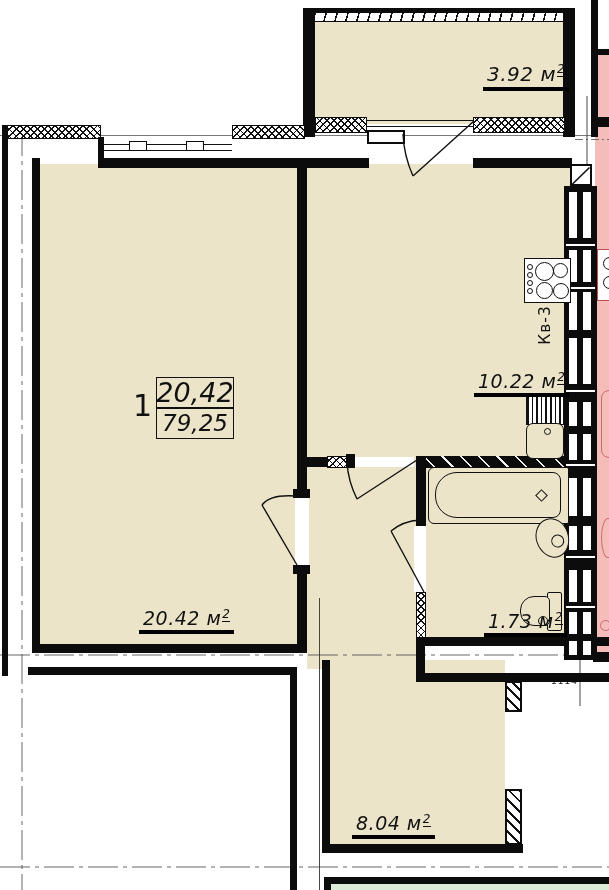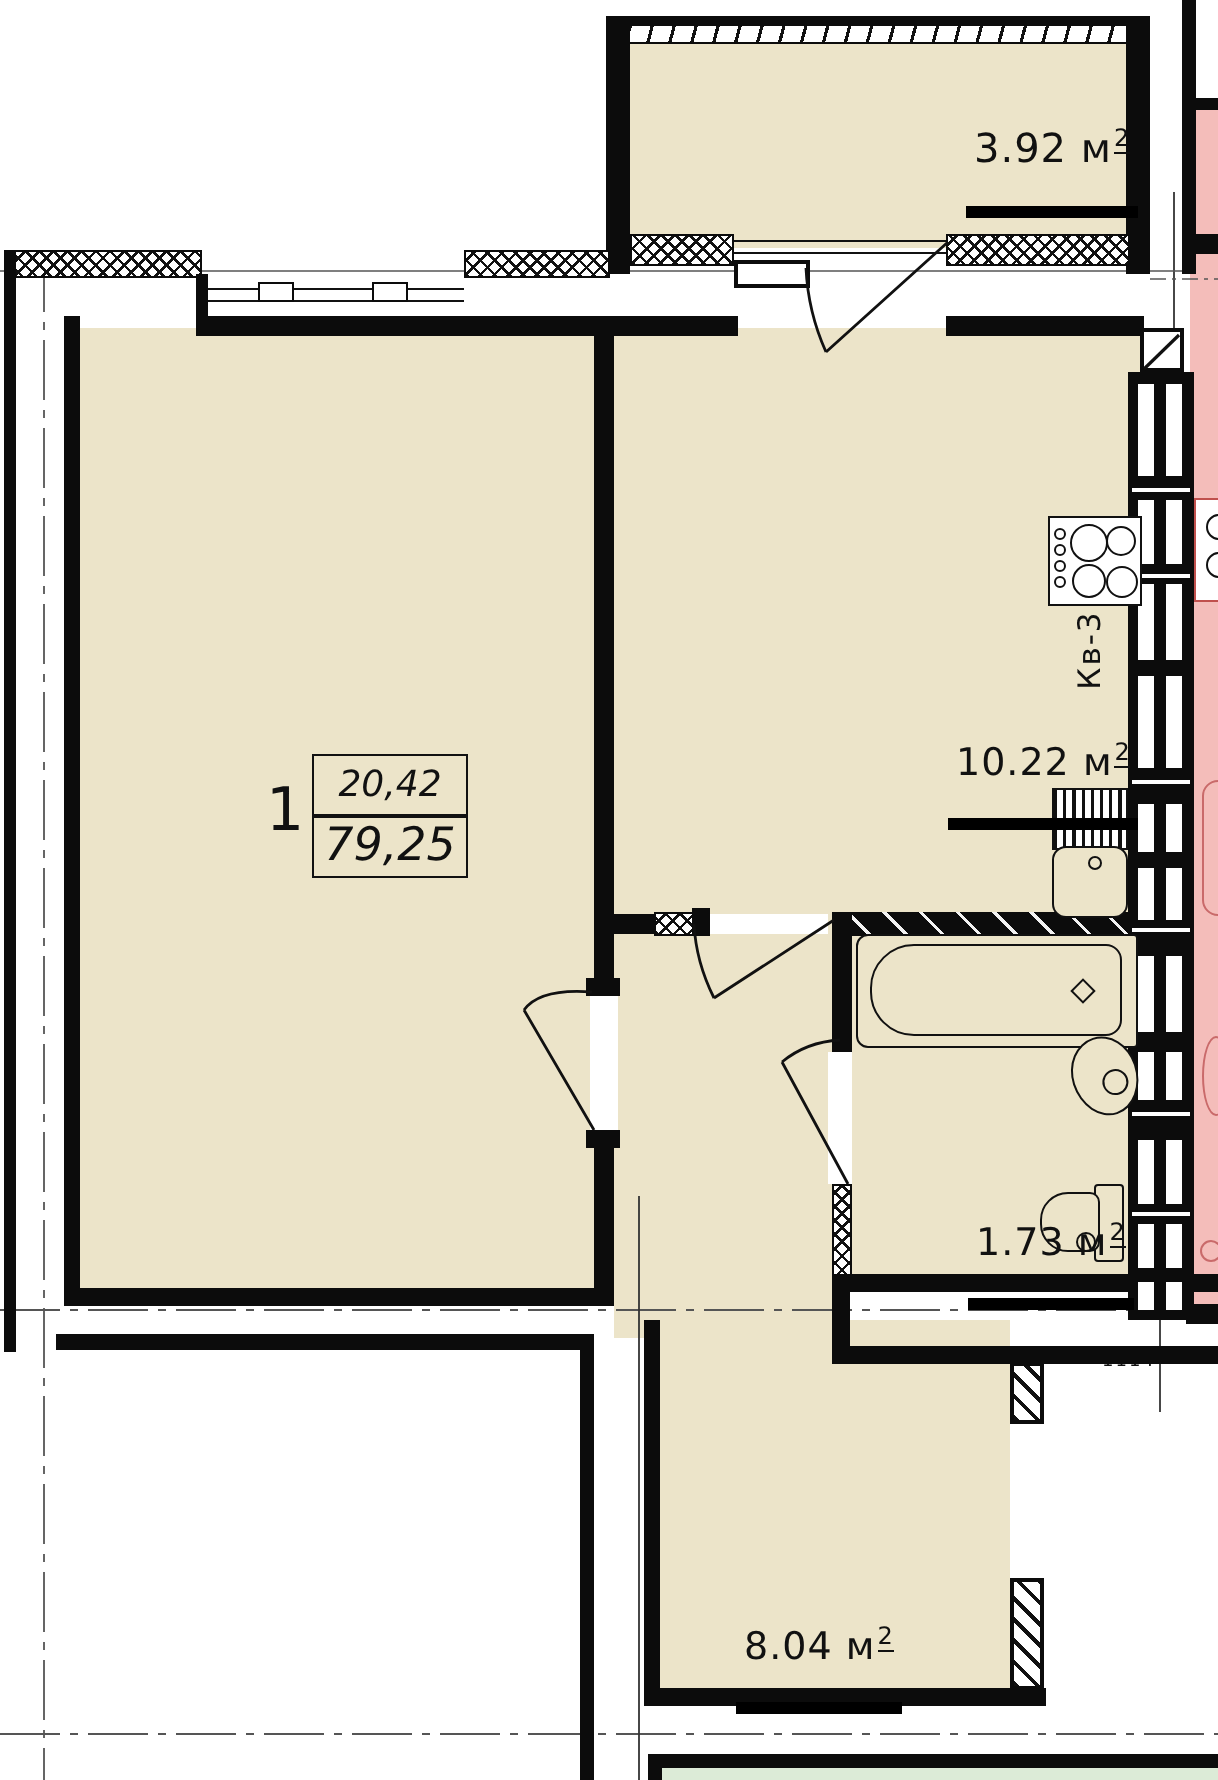--- a/index.html
+++ b/index.html
@@ -17,22 +17,22 @@
       repeating-linear-gradient(45deg,#111 0 2px,transparent 2px 7.5px),#fff;
       border:2px solid #0c0c0c;box-sizing:border-box;}
   .hatchwallblack{position:absolute;z-index:3;background:
       repeating-linear-gradient(45deg,rgba(255,255,255,.95) 0 1.6px,transparent 1.6px 13px),#0c0c0c;}
   .tophatch{position:absolute;z-index:3;background:
       repeating-linear-gradient(105deg,transparent 0 9px,#111 9px 10.6px),#fff;
       border-bottom:1.5px solid #0c0c0c;box-sizing:border-box;}
   .slot{position:absolute;background:#fff;width:8px;}
   .sline{position:absolute;background:#fff;left:2px;width:29px;height:1.5px;}
   .fixture{position:absolute;z-index:4;box-sizing:border-box;border:1.6px solid #111;background:#ece4c9;}
-  .arealabel{position:absolute;z-index:6;font-size:19px;letter-spacing:.5px;
-      border-bottom:6px solid #000000;padding:0 4px 17px;white-space:nowrap;background:transparent;}
+  .arealabel{position:absolute;z-index:6;font-size:19px;font-style:italic;letter-spacing:.5px;
+      border-bottom:4px solid #000000;padding:0 4px 1px;white-space:nowrap;background:transparent;}
   .sup2{font-size:12px;vertical-align:super;line-height:1;border-bottom:1.8px solid #111;margin-left:1px;}
   .thin{position:absolute;background:#111;z-index:2;}
   svg.layer{position:absolute;left:0;top:0;z-index:5;pointer-events:none;}
   svg.axes{position:absolute;left:0;top:0;z-index:2;pointer-events:none;}
 </style>
 </head>
 <body>
 
 <div id="plan">
 
@@ -198,34 +198,37 @@
   </svg>
 
   <div class="arealabel" style="left:483px;top:62px;font-size:20px;">
     <span>3.92</span>&nbsp;<span>м</span><span class="sup2">2</span>
   </div>
 
   <div class="abs" style="left:133px;top:388px;z-index:6;font-size:30px;font-weight:400;">
     <span>1</span>
   </div>
   <div class="abs" style="left:156px;top:377px;width:78px;height:62px;border:1.6px solid #111;z-index:6;box-sizing:border-box;background:transparent;">
-    <div style="height:29px;border-bottom:2px solid #111;display:flex;align-items:center;justify-content:center;font-style:italic;font-size:18px;">20,42</div>
+    <div style="height:29px;border-bottom:2px solid #111;display:flex;align-items:center;justify-content:center;font-style:italic;font-size:27px;">20,42</div>
     <div style="height:28px;display:flex;align-items:center;justify-content:center;font-style:italic;font-size:23px;">79,25</div>
   </div>
 
+  <div class="arealabel" style="left:139px;top:607px;">
+    <span>20.42</span>&nbsp;<span>м</span><span class="sup2">2</span>
+  </div>
 
   <div class="arealabel" style="left:474px;top:370px;">
     <span>10.22</span>&nbsp;<span>м</span><span class="sup2">2</span>
   </div>
 
   <div class="arealabel" style="left:484px;top:610px;">
     <span>1.73</span>&nbsp;<span>м</span><span class="sup2">2</span>
   </div>
 
-  <div class="arealabel" style="left:368px;top:812px;">
+  <div class="arealabel" style="left:352px;top:812px;">
     <span>8.04</span>&nbsp;<span>м</span><span class="sup2">2</span>
   </div>
 
   <div class="abs" style="left:512px;top:316px;width:66px;height:18px;z-index:6;transform:rotate(-90deg);font-size:15.5px;letter-spacing:1px;text-align:center;">
     <span>Кв-3</span>
   </div>
 
   <div class="abs" style="left:551px;top:676px;z-index:2;font-size:9px;letter-spacing:1px;">
     <span>1114</span>
   </div>

